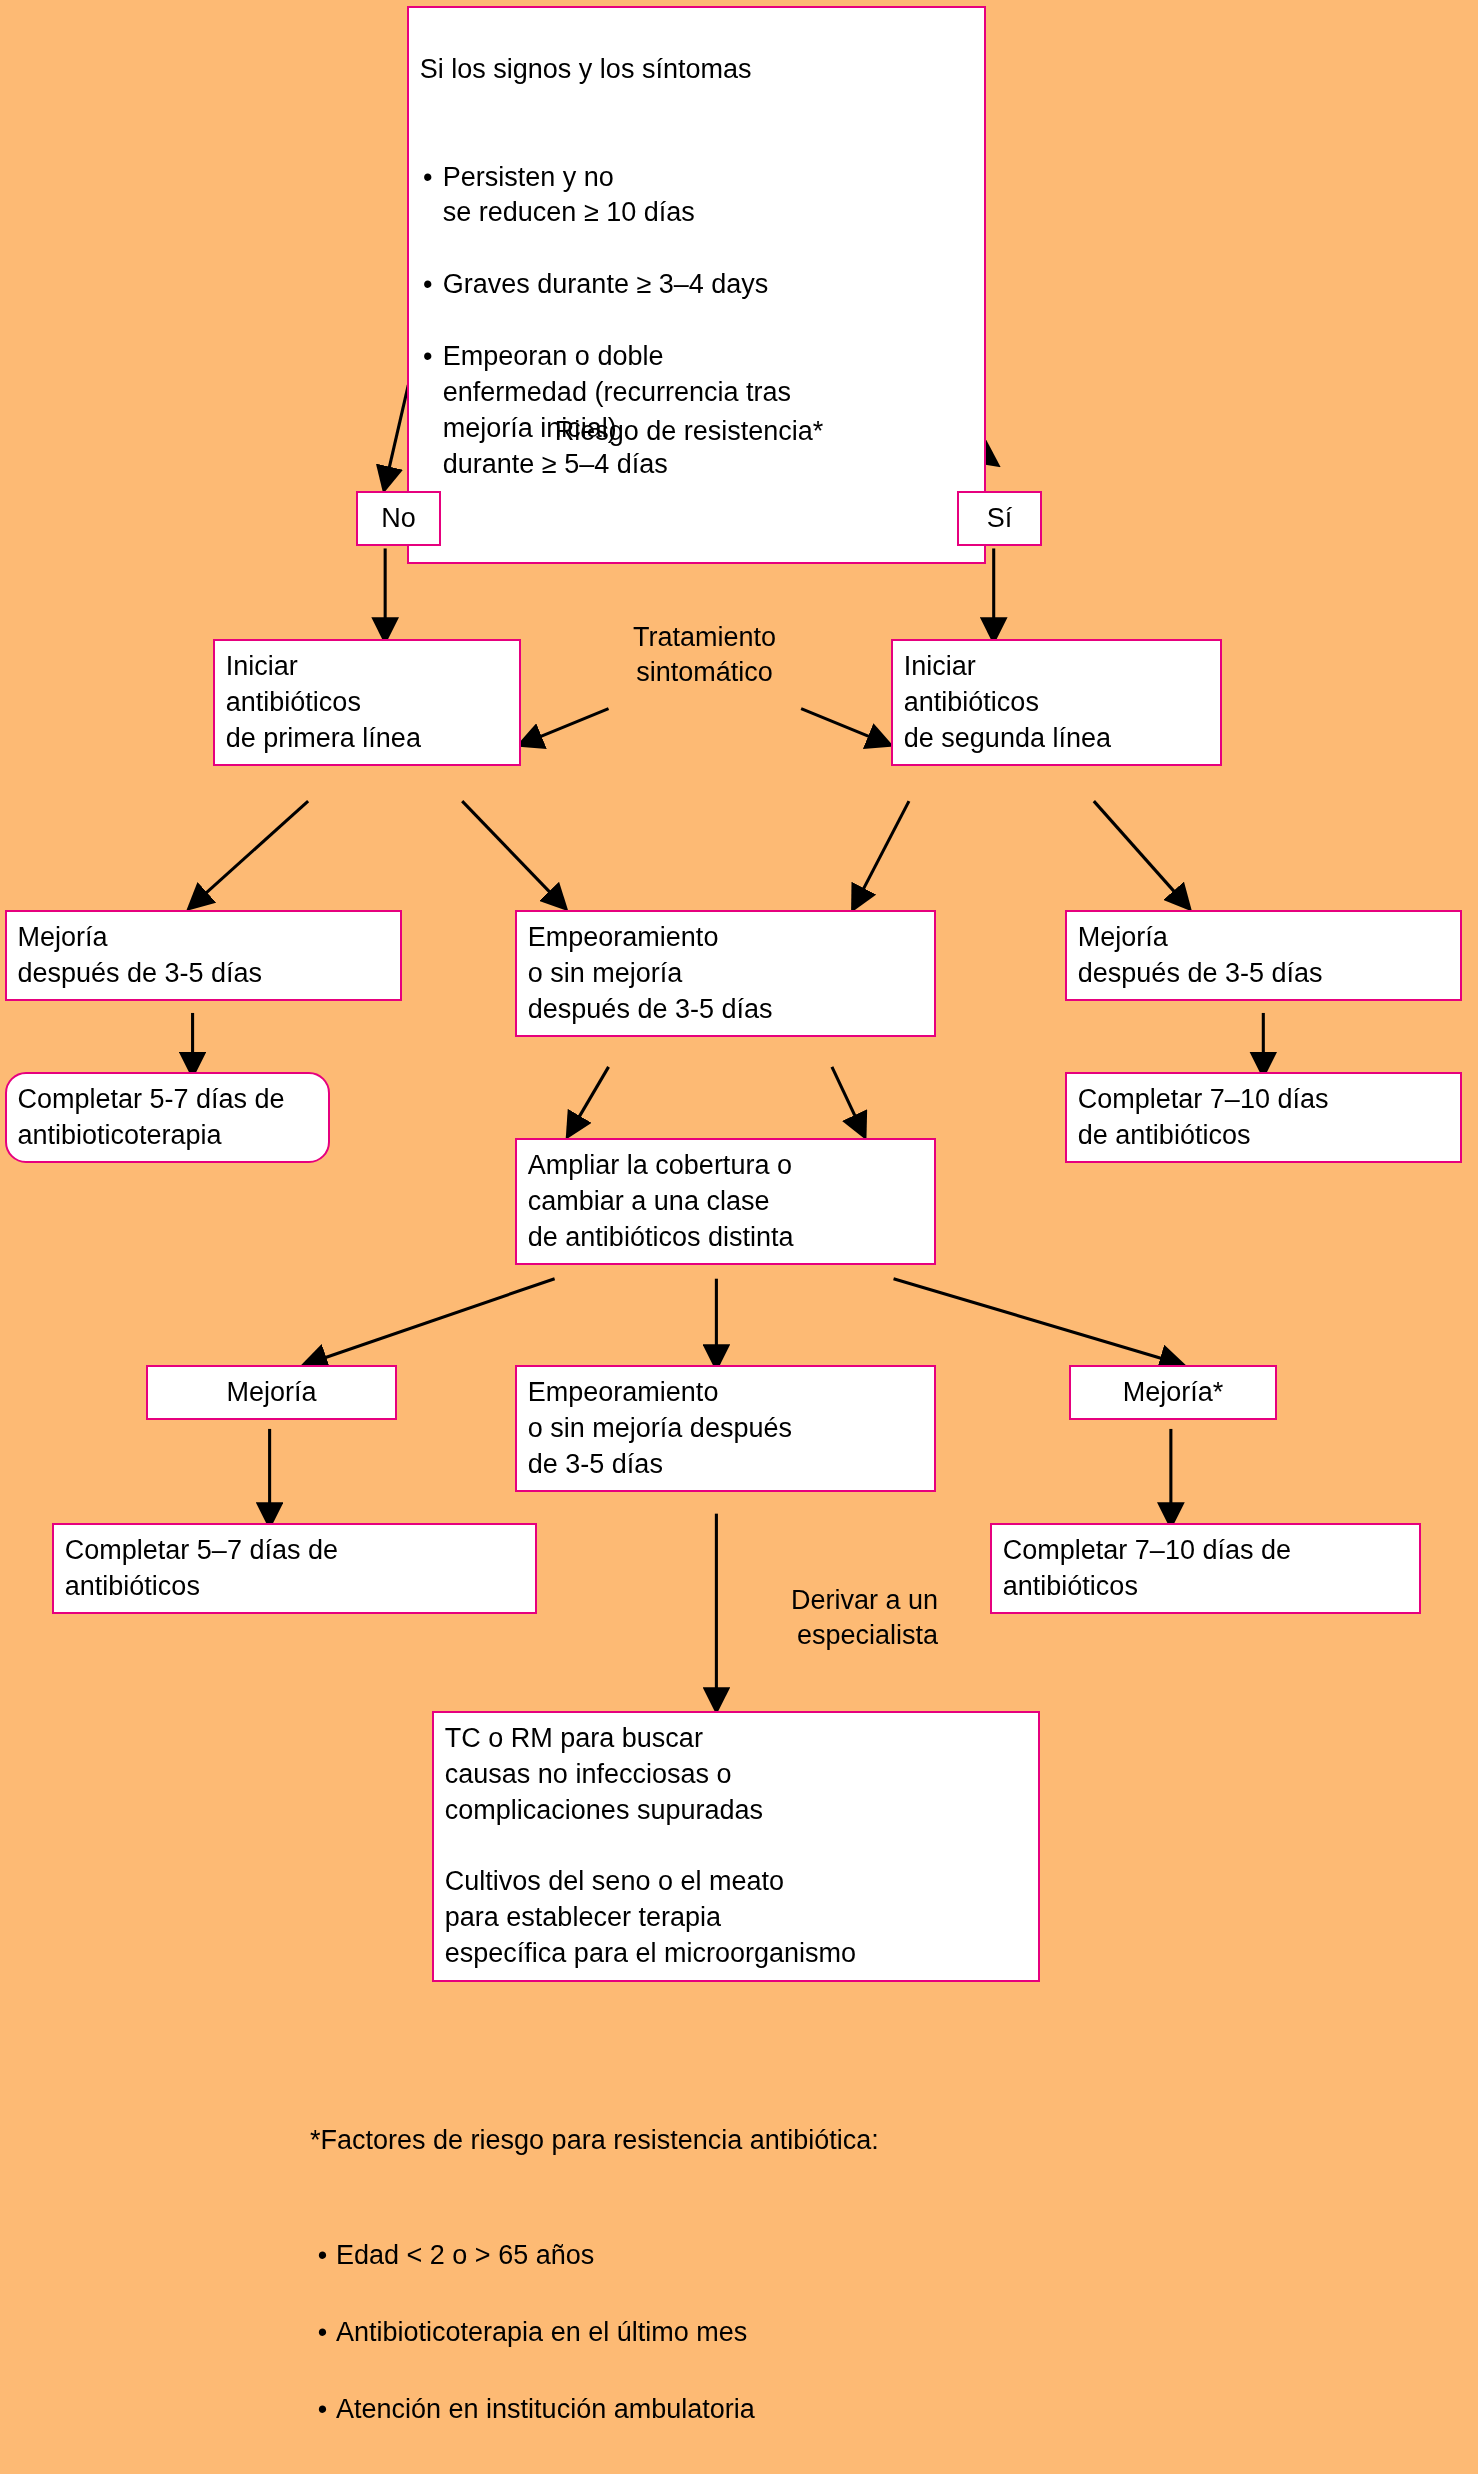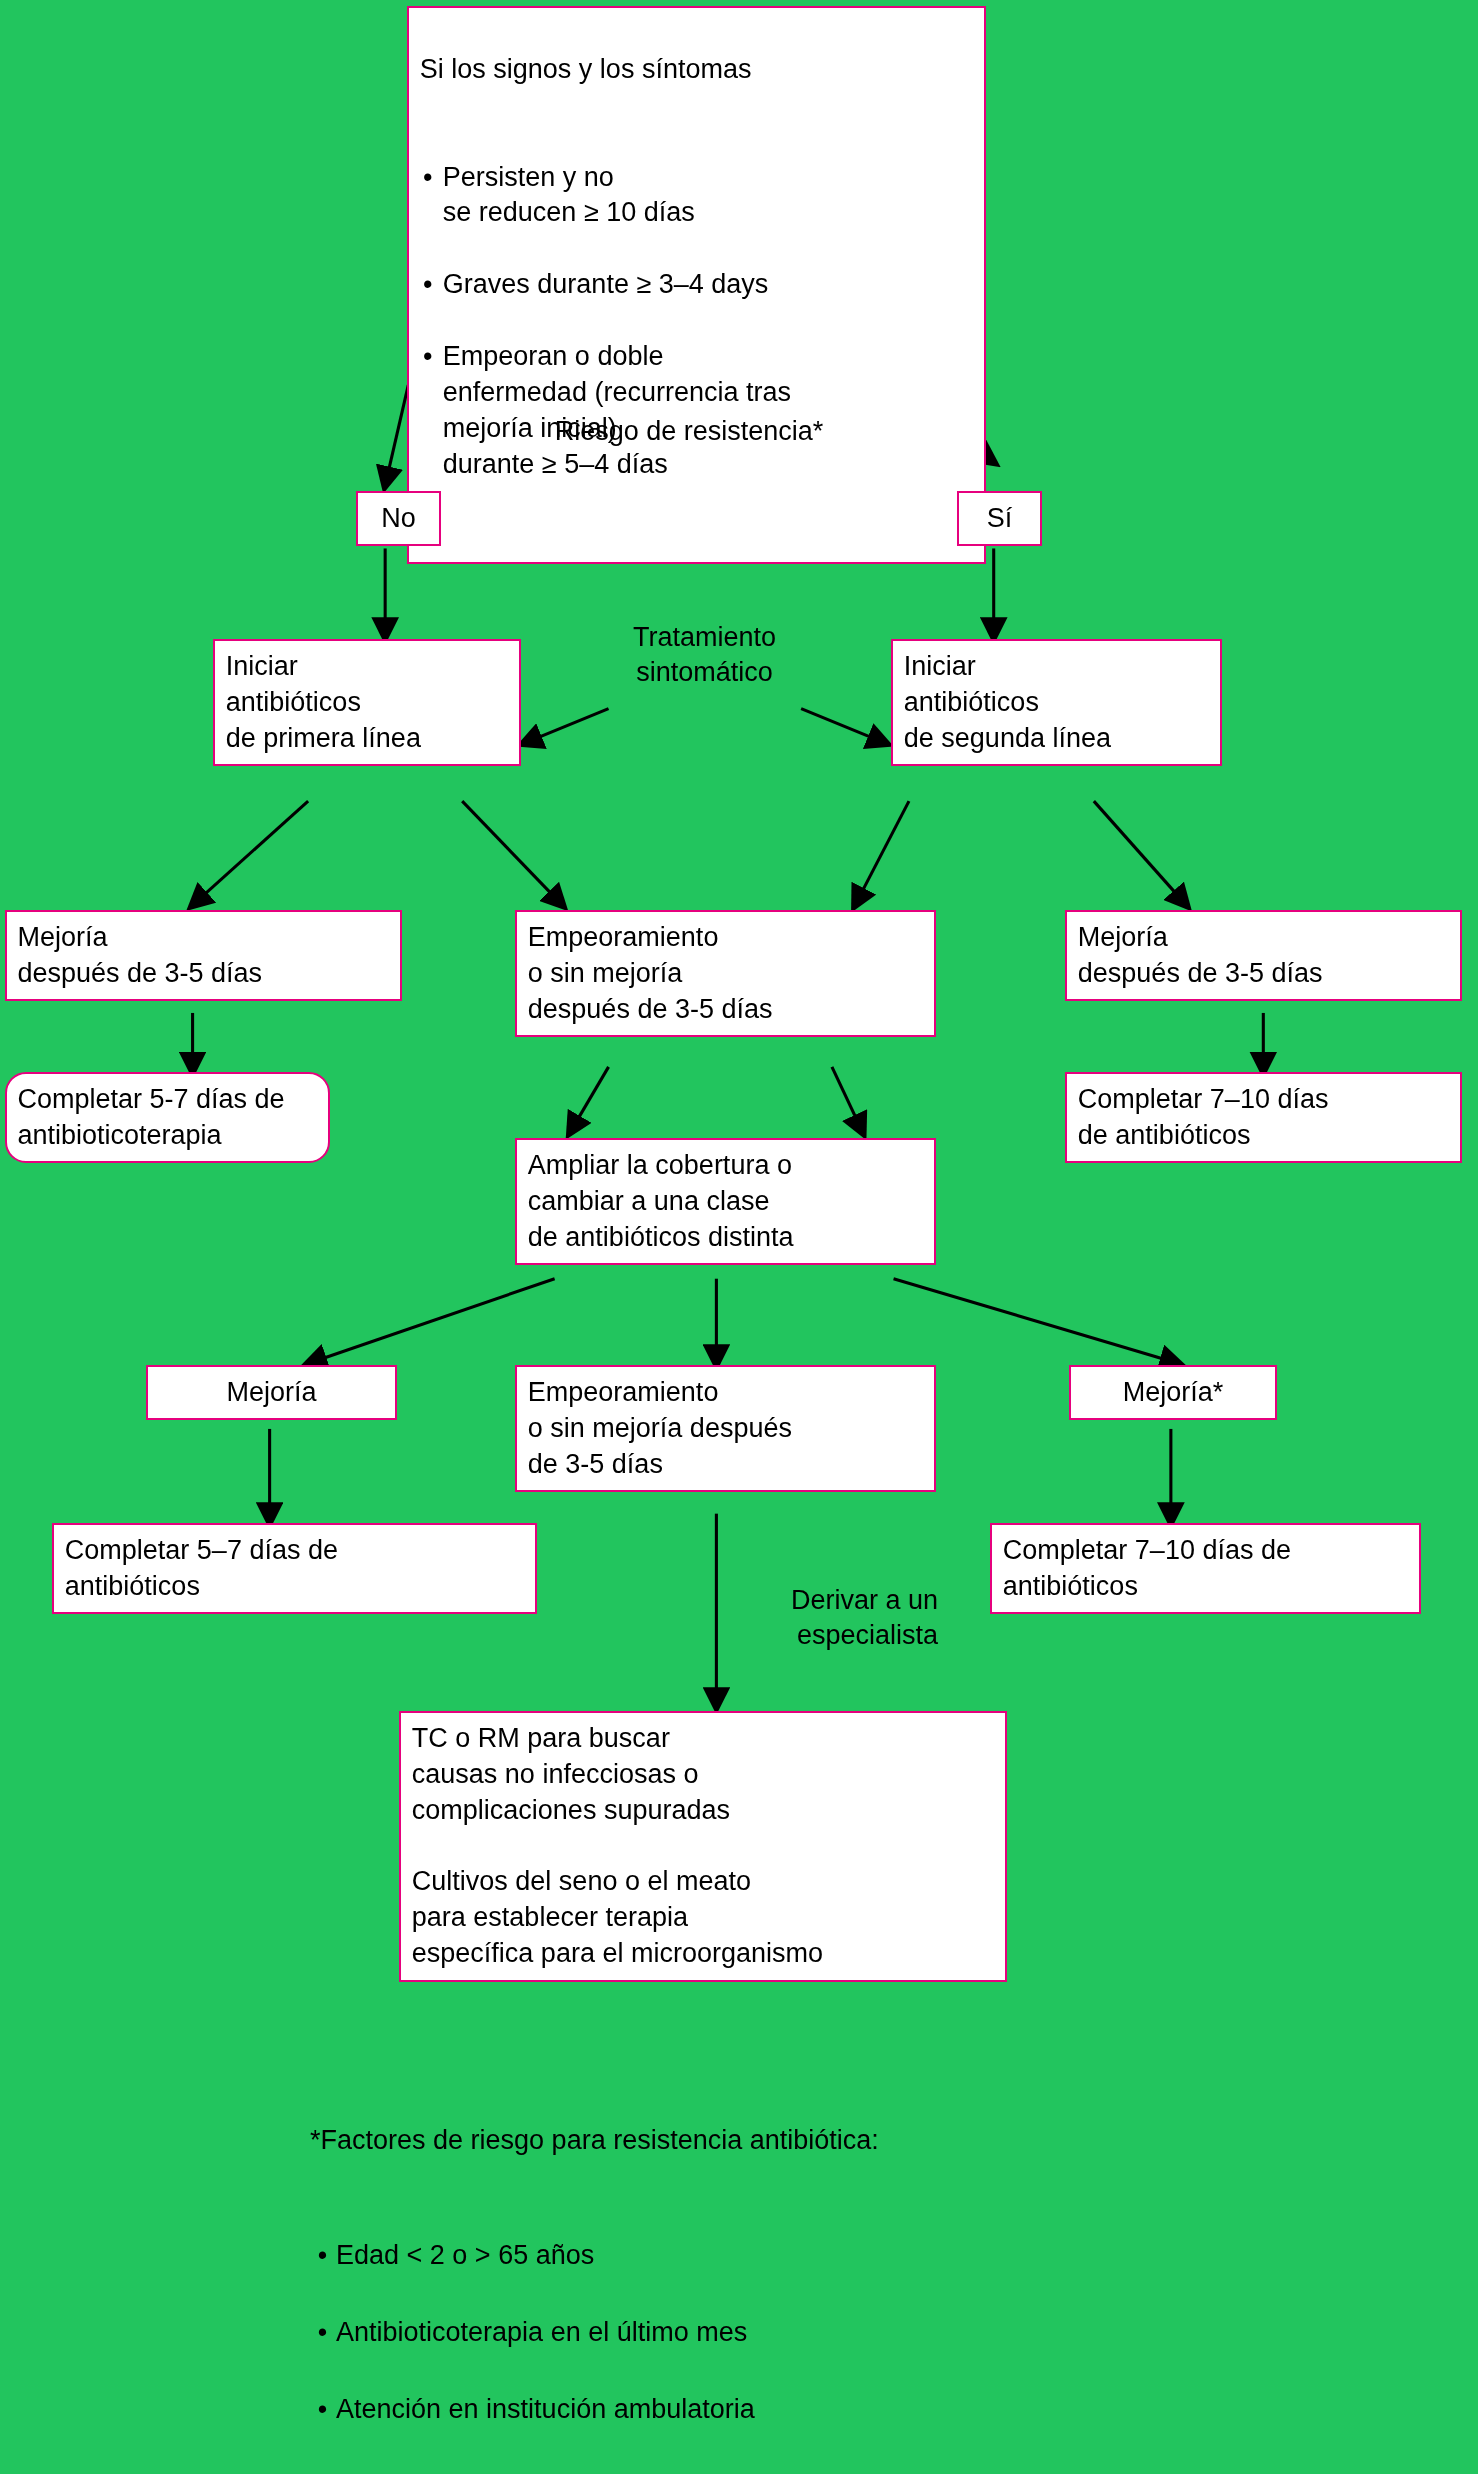--- a/index.html
+++ b/index.html
@@ -8,21 +8,21 @@
     background: #ffffff;
   }
   body {
     font-family: "Liberation Sans", sans-serif;
     color: #000000;
   }
   #canvas {
     position: relative;
     width: 1479px;
     height: 2475px;
-    background: #22c55e;
+    background: #fdba74;
     overflow: hidden;
   }
   .node {
     position: absolute;
     box-sizing: border-box;
     border: 2.3px solid #e6007e;
     background: #ffffff;
     color: #000000;
     font-size: 27px;
     line-height: 1.33;
@@ -201,21 +201,21 @@
 
   <div class="node" style="left:52px; top:1523px; width:485px;">Completar 5–7 días de
 antibióticos</div>
 
   <div class="node" style="left:990px; top:1523px; width:431px;">Completar 7–10 días de
 antibióticos</div>
 
   <div class="label" style="left:722px; top:1583px; width:216px;text-align:right;">Derivar a un
 especialista</div>
 
-  <div class="node" style="left:399px; top:1711px; width:608px;">TC o RM para buscar
+  <div class="node" style="left:432px; top:1711px; width:608px;">TC o RM para buscar
 causas no infecciosas o
 complicaciones supuradas
 
 Cultivos del seno o el meato
 para establecer terapia
 específica para el microorganismo</div>
 
   <div class="footnote" style="left:310px; top:2083px; width:863px;">
     <div>*Factores de riesgo para resistencia antibiótica:</div>
     <ul class="bullets">

